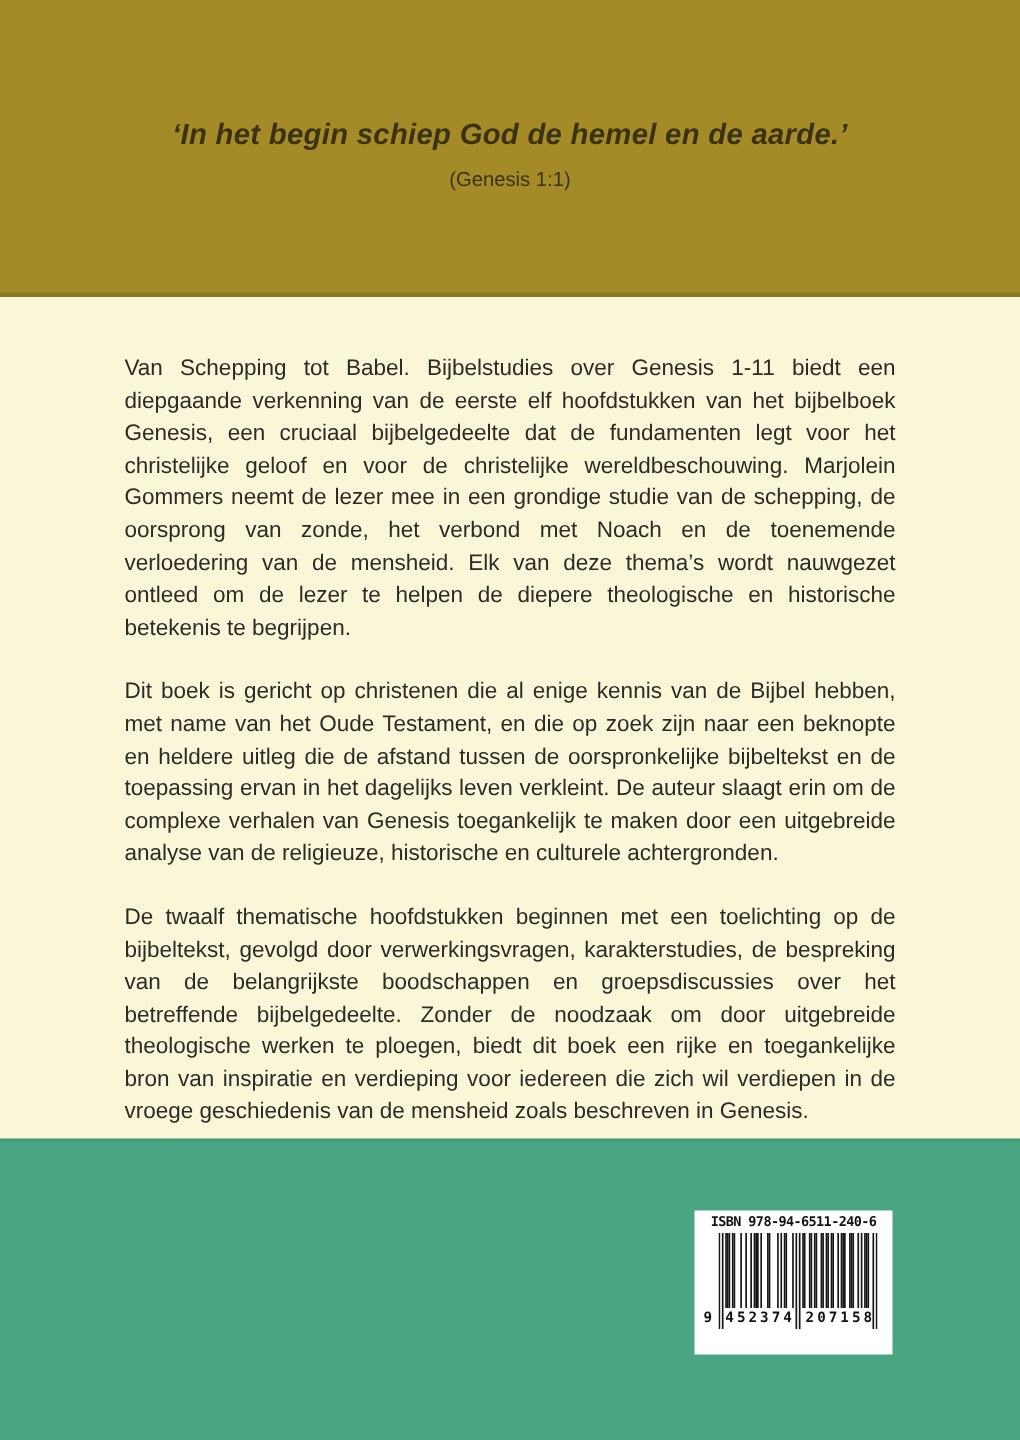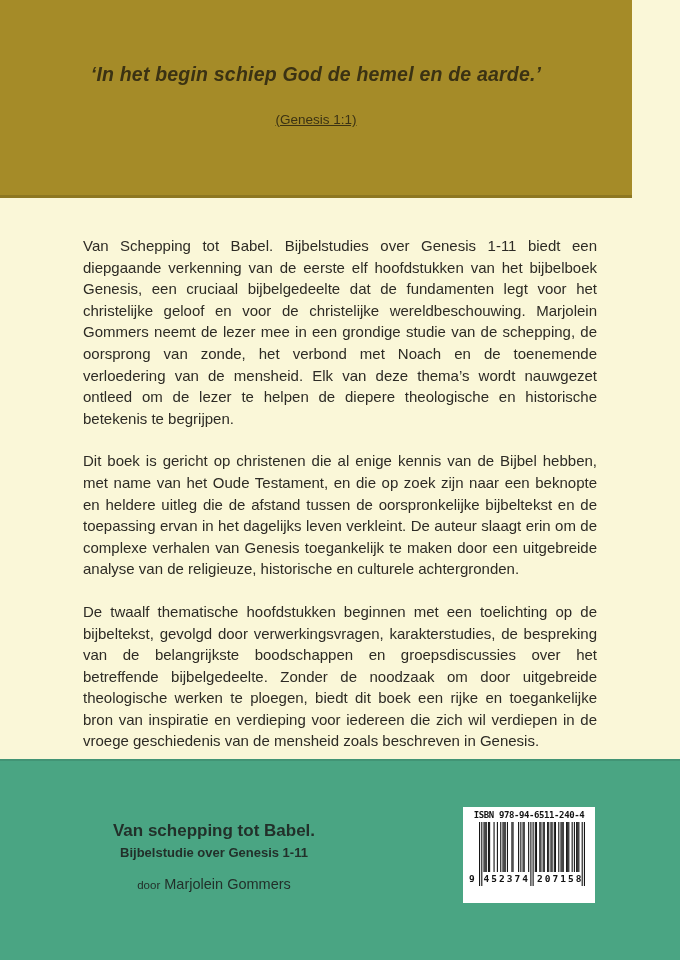--- a/index.html
+++ b/index.html
@@ -1,32 +1,32 @@
 <!DOCTYPE html>
 <html><head>
 <meta charset="utf-8">
 <style>
   html,body{margin:0;padding:0;background:#faf7d8;}
   body{width:680px;height:960px;font-family:"Liberation Sans",sans-serif;}
   .cover{position:relative;width:680px;height:960px;background:#faf7d8;overflow:hidden;}
 
   
   .band-top{
-    position:absolute;top:0;left:0;width:632px;height:198px;
+    position:absolute;top:0;left:0;width:680px;height:198px;
     background:#a58b28;
     display:flex;flex-direction:column;align-items:center;justify-content:center;
     box-sizing:border-box;padding-top:8px;
   }
   .band-top::after{content:"";position:absolute;left:0;bottom:0;width:100%;height:3px;background:rgba(0,0,0,0.14);}
   .quote{
     margin:0 0 10px 0;
     font-size:19.5px;font-weight:bold;font-style:italic;
     color:#3b3213;letter-spacing:0.2px;white-space:nowrap;
   }
-  .ref{margin:16px;font-size:13.5px;color:#3b3213;text-decoration:underline;}
+  .ref{margin:0;font-size:13.5px;color:#3b3213;}
 
   
   .band-mid{position:absolute;top:198px;left:0;width:680px;height:561px;background:#faf7d8;}
   .text-block{
     position:absolute;top:37px;left:83px;width:514px;
     color:#2d2b25;font-size:15px;line-height:21.6px;
     text-align:justify;
   }
   .text-block p{margin:0 0 21px 0;}
   .text-block p:last-child{margin-bottom:0;}
@@ -73,31 +73,23 @@
 
   <main class="band-mid">
     <div class="text-block">
       <p>Van Schepping tot Babel. Bijbelstudies over Genesis 1-11 biedt een diepgaande verkenning van de eerste elf hoofdstukken van het bijbelboek Genesis, een cruciaal bijbelgedeelte dat de fundamenten legt voor het christelijke geloof en voor de christelijke wereldbeschouwing. Marjolein Gommers neemt de lezer mee in een grondige studie van de schepping, de oorsprong van zonde, het verbond met Noach en de toenemende verloedering van de mensheid. Elk van deze thema’s wordt nauwgezet ontleed om de lezer te helpen de diepere theologische en historische betekenis te begrijpen.</p>
       <p>Dit boek is gericht op christenen die al enige kennis van de Bijbel hebben, met name van het Oude Testament, en die op zoek zijn naar een beknopte en heldere uitleg die de afstand tussen de oorspronkelijke bijbeltekst en de toepassing ervan in het dagelijks leven verkleint. De auteur slaagt erin om de complexe verhalen van Genesis toegankelijk te maken door een uitgebreide analyse van de religieuze, historische en culturele achtergronden.</p>
       <p>De twaalf thematische hoofdstukken beginnen met een toelichting op de bijbeltekst, gevolgd door verwerkingsvragen, karakterstudies, de bespreking van de belangrijkste boodschappen en groepsdiscussies over het betreffende bijbelgedeelte. Zonder de noodzaak om door uitgebreide theologische werken te ploegen, biedt dit boek een rijke en toegankelijke bron van inspiratie en verdieping voor iedereen die zich wil verdiepen in de vroege geschiedenis van de mensheid zoals beschreven in Genesis.</p>
     </div>
   </main>
 
   <footer class="band-bot">
-    <div class="title-block">
-      <h1 class="book-title">Van schepping tot Babel.</h1>
-      <h2 class="book-subtitle">Bijbelstudie over Genesis 1-11</h2>
-      <p class="byline">
-        <span class="prefix">door</span>
-        <span>Marjolein Gommers</span>
-      </p>
-    </div>
 
     <div class="barcode">
-      <div class="isbn">ISBN 978-94-6511-240-4</div>
+      <div class="isbn">ISBN 978-94-6511-240-6</div>
       <div class="bars-wrap">
         <svg viewBox="0 0 95 64" preserveAspectRatio="none" xmlns="http://www.w3.org/2000/svg">
             <rect x="0" y="0" width="1" height="64"></rect>
             <rect x="2" y="0" width="1" height="64"></rect>
             <rect x="4" y="0" width="1" height="50"></rect>
             <rect x="5" y="0" width="1" height="50"></rect>
             <rect x="6" y="0" width="1" height="50"></rect>
             <rect x="8" y="0" width="1" height="50"></rect>
             <rect x="9" y="0" width="1" height="50"></rect>
             <rect x="13" y="0" width="1" height="50"></rect>

